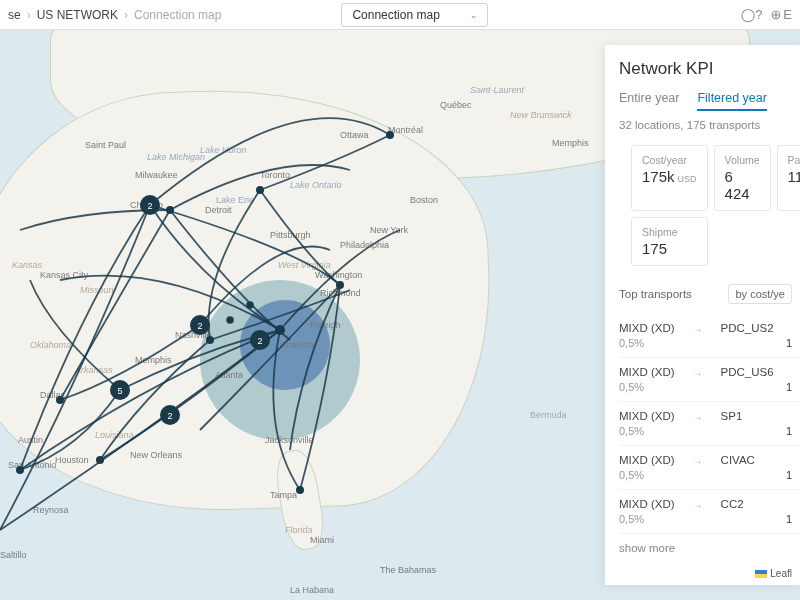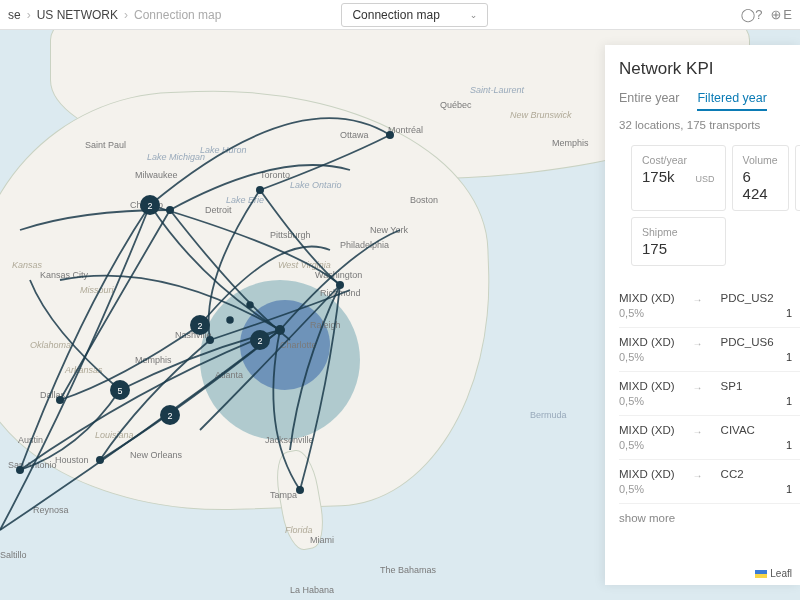--- a/index.html
+++ b/index.html
@@ -29,21 +29,21 @@
 .region.r2 { left:240px; top:270px; width:90px; height:90px; background: rgba(30,80,160,0.45);}
 .kpi { position: absolute; right: 0; top: 15px; width: 195px; height: 540px; background: #fff; box-shadow: -2px 0 10px rgba(0,0,0,0.08); padding: 14px 0 14px 14px; overflow: hidden; }
 .kpi h2 { font-size: 17px; font-weight: 500; color: #333; margin-bottom: 12px; }
 .tabs { display: flex; gap: 18px; font-size: 12.5px; margin-bottom: 8px; }
 .tabs span { cursor: pointer; color: #888; padding-bottom: 4px; }
 .tabs span.active { color: #0b7bb5; border-bottom: 2px solid #0b7bb5; }
 .sub { font-size: 11.5px; color: #888; margin-bottom: 14px; }
 .cards { display: grid; grid-template-columns: 1fr 1fr 1fr; gap: 6px; margin-bottom: 18px; margin-left: 12px; }
 .card { border: 1px solid #e5e5e5; border-radius: 3px; padding: 8px 10px; }
 .card .lbl { font-size: 10.5px; color: #999; margin-bottom: 2px; }
-.card .val { font-size: 15px; font-weight: 500; color: #333; display:flex; align-items:baseline; gap:21px;}
+.card .val { font-size: 15px; font-weight: 500; color: #333; display:flex; align-items:baseline; gap:3px;}
 .card .unit { font-size: 9px; color: #999; font-weight:400;}
 .tophdr { display: flex; align-items:center; justify-content: space-between; font-size: 11.5px; color: #666; margin-bottom: 10px; padding-right:8px;}
 .tophdr .sel { border:1px solid #e0e0e0; border-radius:3px; padding:3px 6px; font-size:11px; cursor:pointer;}
 .trow { border-bottom: 1px solid #f0f0f0; padding: 8px 8px 8px 0; }
 .trow .route { font-size: 11.5px; color: #444; display:flex; align-items:center; gap:6px; justify-content:space-between;}
 .trow .route .left { display:flex; align-items:center; gap:18px;}
 .trow .arrow { color: #aaa; font-size: 10px; }
 .trow .pct { font-size: 11px; color: #999; margin-top: 3px; display:flex; justify-content:space-between;gap:26px;}
 .trow .pct .num { color:#333; }
 .showmore { font-size:11.5px; color:#888; padding-top:8px; cursor:pointer;}
@@ -79,21 +79,21 @@
     <div class="region r1" data-interactable="false"></div>
     <div class="region r2" data-interactable="false"></div>
 
     <div class="city" style="left:85px;top:110px" data-interactable="false">Saint Paul</div>
     <div class="city" style="left:135px;top:140px" data-interactable="false">Milwaukee</div>
     <div class="city" style="left:130px;top:170px" data-interactable="false">Chicago</div>
     <div class="city" style="left:40px;top:240px" data-interactable="false">Kansas City</div>
     <div class="city" style="left:12px;top:230px;font-style:italic;color:#b0aa98" data-interactable="false">Kansas</div>
     <div class="city" style="left:80px;top:255px;font-style:italic;color:#b0aa98" data-interactable="false">Missouri</div>
     <div class="city" style="left:30px;top:310px;font-style:italic;color:#b0aa98" data-interactable="false">Oklahoma</div>
-    <div class="city" style="left:65px;top:335px;font-style:italic;color:#b0aa98" data-interactable="false">Arkansas</div>
+    <div class="city" style="left:75px;top:335px;font-style:italic;color:#b0aa98" data-interactable="false">Arkansas</div>
     <div class="city" style="left:40px;top:360px" data-interactable="false">Dallas</div>
     <div class="city" style="left:18px;top:405px" data-interactable="false">Austin</div>
     <div class="city" style="left:8px;top:430px" data-interactable="false">San Antonio</div>
     <div class="city" style="left:55px;top:425px" data-interactable="false">Houston</div>
     <div class="city" style="left:33px;top:475px" data-interactable="false">Reynosa</div>
     <div class="city" style="left:0px;top:520px" data-interactable="false">Saltillo</div>
     <div class="city" style="left:95px;top:400px;font-style:italic;color:#b0aa98" data-interactable="false">Louisiana</div>
     <div class="city" style="left:130px;top:420px" data-interactable="false">New Orleans</div>
     <div class="city" style="left:215px;top:340px" data-interactable="false">Atlanta</div>
     <div class="city" style="left:175px;top:300px" data-interactable="false">Nashville</div>
@@ -117,21 +117,21 @@
     <div class="city" style="left:205px;top:175px" data-interactable="false">Detroit</div>
     <div class="city" style="left:260px;top:140px" data-interactable="false">Toronto</div>
     <div class="city" style="left:340px;top:100px" data-interactable="false">Ottawa</div>
     <div class="city" style="left:388px;top:95px" data-interactable="false">Montréal</div>
     <div class="city" style="left:440px;top:70px" data-interactable="false">Québec</div>
     <div class="city" style="left:552px;top:108px" data-interactable="false">Memphis</div>
     <div class="city" style="left:510px;top:80px;font-style:italic;color:#b0aa98" data-interactable="false">New Brunswick</div>
     <div class="city" style="left:470px;top:55px;font-style:italic;color:#9ab" data-interactable="false">Saint-Laurent</div>
     <div class="city" style="left:147px;top:122px;font-style:italic;color:#9ab" data-interactable="false">Lake Michigan</div>
     <div class="city" style="left:200px;top:115px;font-style:italic;color:#9ab" data-interactable="false">Lake Huron</div>
-    <div class="city" style="left:226px;top:165px;font-style:italic;color:#9ab" data-interactable="false">Lake Erie</div>
+    <div class="city" style="left:216px;top:165px;color:#9ab" data-interactable="false">Lake Erie</div>
     <div class="city" style="left:290px;top:150px;font-style:italic;color:#9ab" data-interactable="false">Lake Ontario</div>
 
     <svg class="conn" data-interactable="false" viewBox="0 0 800 570">
       <g>
         <path d="M150,175 Q300,50 390,105"></path>
           <path d="M150,175 Q200,250 280,300"></path>
         <path d="M150,175 Q80,280 20,440"></path>
           <path d="M150,175 Q300,220 340,255"></path>
         <path d="M280,300 Q350,220 400,200"></path>
           <path d="M280,300 Q180,380 100,430"></path>
@@ -212,20 +212,24 @@
             <span data-interactable="false">11 550</span>
           </div>
       </div>
       <div class="card" data-interactable="true">
         <div class="lbl" data-interactable="false">Shipme</div>
         <div class="val">
             <span data-interactable="false">175</span>
           </div>
       </div>
     </div>
+    <div class="tophdr" data-interactable="false">
+      <span data-interactable="false">Top transports</span>
+      <span class="sel" data-interactable="true">by cost/ye</span>
+    </div>
     <div data-interactable="false" id="tlist">
         <div class="trow" data-interactable="true">
           <div class="route">
             <span class="left">
               <span data-interactable="false">MIXD (XD)</span>
               <span class="arrow" data-interactable="false">→</span>
               <span data-interactable="false">PDC_US2</span>
             </span>
           </div>
           <div class="pct">

